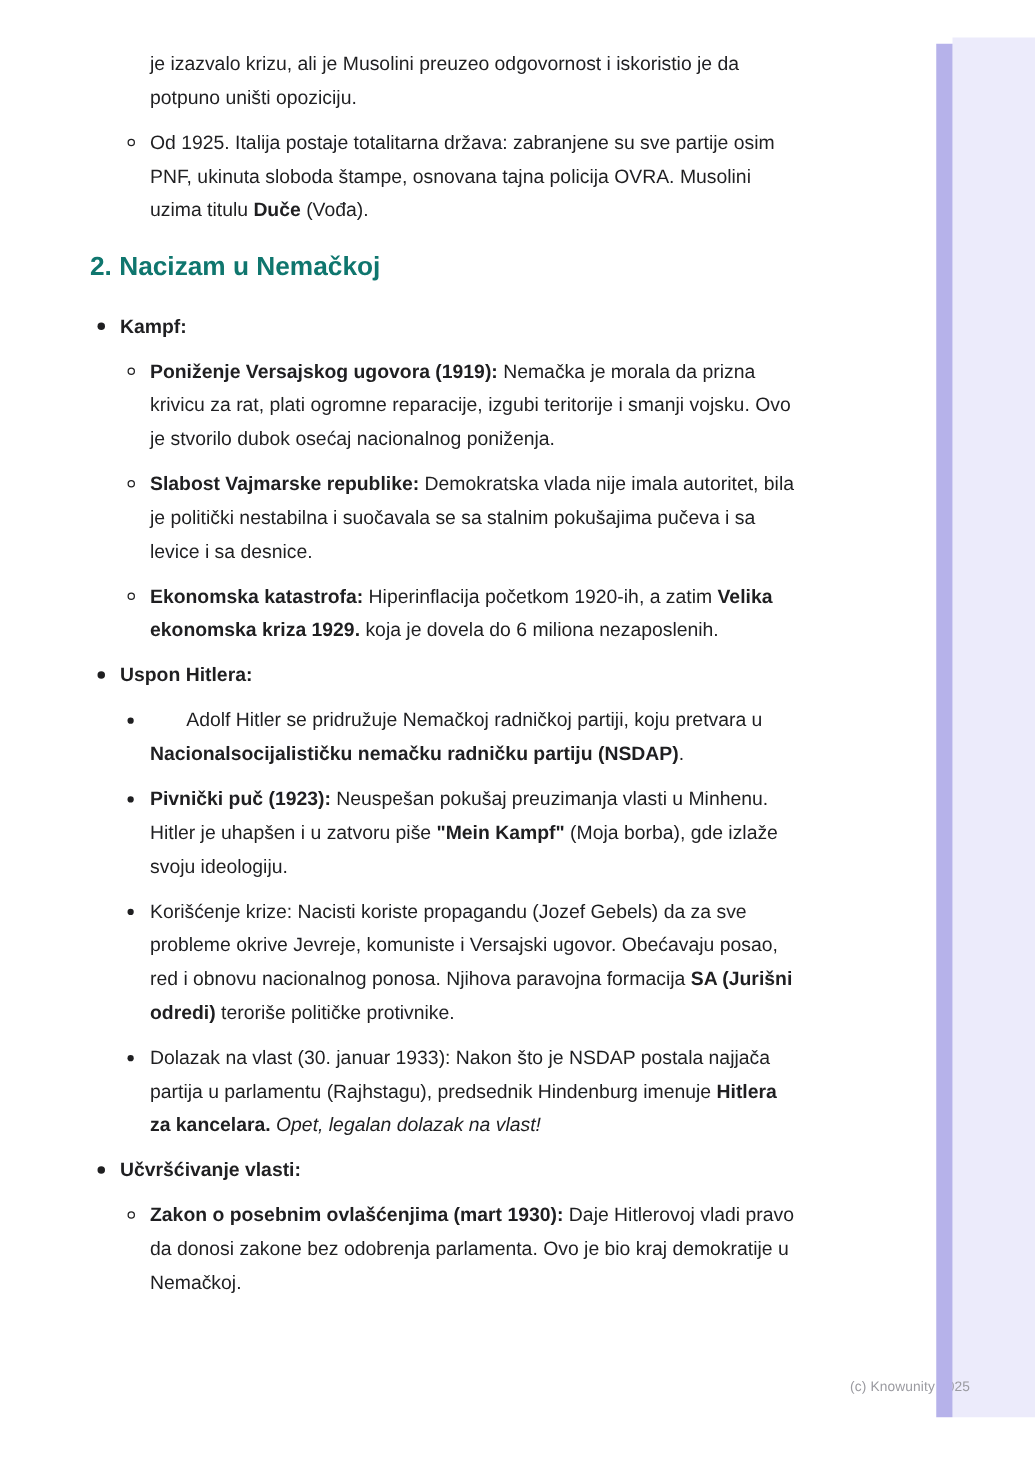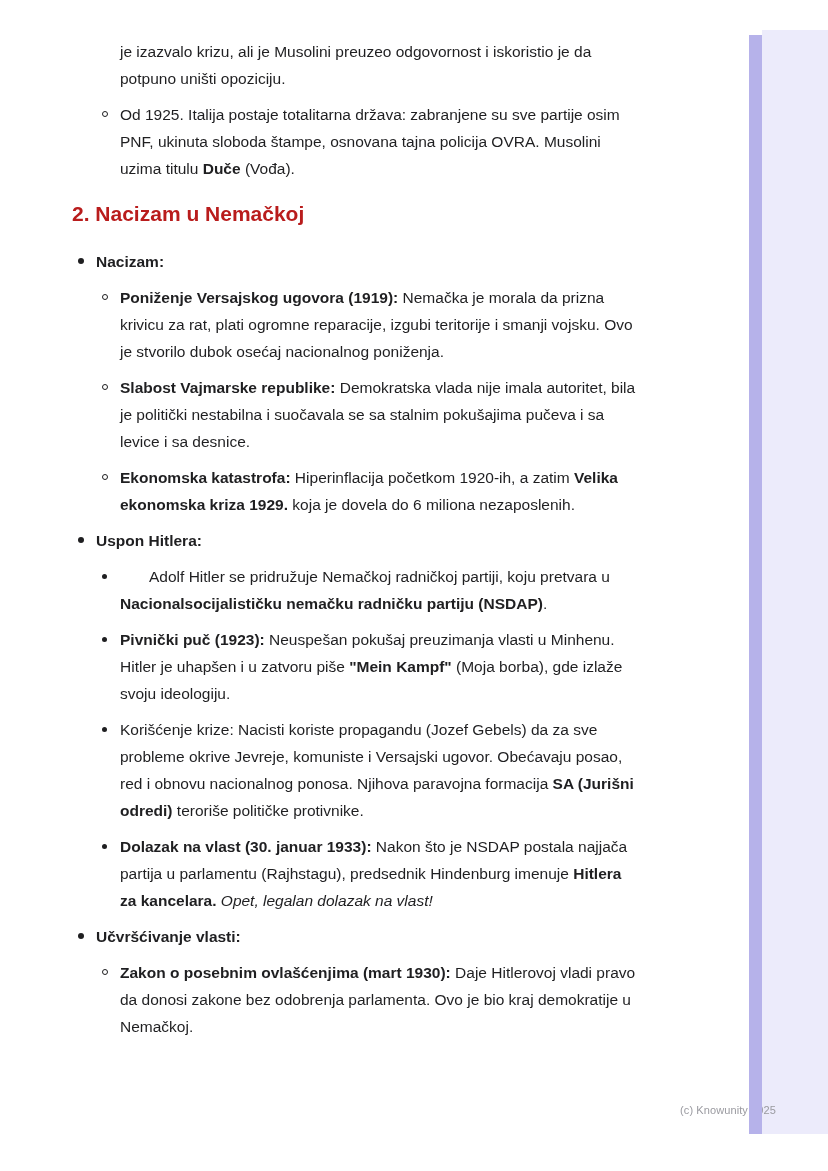--- a/index.html
+++ b/index.html
@@ -47,21 +47,21 @@
 
   .para-cont {
     margin-left: 48px;
     margin-bottom: 9px;
   }
 
   h2.section {
     font-size: 21px;
     line-height: 28px;
     font-weight: 700;
-    color: #b91c1c;
+    color: #0f766e;
     margin: 18px 0 20px 0;
   }
 
   .li { display: flex; margin-bottom: 9px; }
   .li .marker-col {
     flex: 0 0 24px;
     display: flex;
     align-items: flex-start;
     padding-left: 6px;
     padding-top: 10px;
@@ -103,21 +103,21 @@
         </span>
       <div class="li-text"><span>Od 1925. Italija postaje totalitarna država: zabranjene su sve partije osim PNF, ukinuta sloboda štampe, osnovana tajna policija OVRA. Musolini uzima titulu </span><span style="font-weight: 700; text-align: right;">Duče</span><span> (Vođa).</span></div>
     </div>
 
     <h2 class="section">2. Nacizam u Nemačkoj</h2>
 
     <div class="li lvl1">
       <span class="marker-col">
           <span class="marker disc"></span>
         </span>
-      <div class="li-text"><span style="font-weight: 700;">Nacizam:</span></div>
+      <div class="li-text"><span style="font-weight: 700;">Kampf:</span></div>
     </div>
 
     <div class="li lvl2">
       <span class="marker-col">
           <span class="marker circle"></span>
         </span>
       <div class="li-text"><span style="font-weight: 700;">Poniženje Versajskog ugovora (1919):</span><span> Nemačka je morala da prizna krivicu za rat, plati ogromne reparacije, izgubi teritorije i smanji vojsku. Ovo je stvorilo dubok osećaj nacionalnog poniženja.</span></div>
     </div>
 
     <div class="li lvl2">
@@ -159,21 +159,21 @@
       <span class="marker-col">
           <span class="marker disc"></span>
         </span>
       <div class="li-text"><span style="font-weight: 400;">Korišćenje krize:</span><span> Nacisti koriste propagandu (Jozef Gebels) da za sve probleme okrive Jevreje, komuniste i Versajski ugovor. Obećavaju posao, red i obnovu nacionalnog ponosa. Njihova paravojna formacija </span><span style="font-weight: 700;">SA (Jurišni odredi)</span><span> teroriše političke protivnike.</span></div>
     </div>
 
     <div class="li lvl2">
       <span class="marker-col">
           <span class="marker disc"></span>
         </span>
-      <div class="li-text"><span style="font-weight: 700;">Dolazak na vlast (30. januar 1933):</span><span> Nakon što je NSDAP postala najjača partija u parlamentu (Rajhstagu), predsednik Hindenburg imenuje </span><span style="font-weight: 700;">Hitlera za kancelara.</span><span style="font-style: italic;"> Opet, legalan dolazak na vlast!</span></div>
+      <div class="li-text"><span style="font-weight: 400;">Dolazak na vlast (30. januar 1933):</span><span> Nakon što je NSDAP postala najjača partija u parlamentu (Rajhstagu), predsednik Hindenburg imenuje </span><span style="font-weight: 700;">Hitlera za kancelara.</span><span style="font-style: italic;"> Opet, legalan dolazak na vlast!</span></div>
     </div>
 
     <div class="li lvl1">
       <span class="marker-col">
           <span class="marker disc"></span>
         </span>
       <div class="li-text"><span style="font-weight: 700;">Učvršćivanje vlasti:</span></div>
     </div>
 
 

